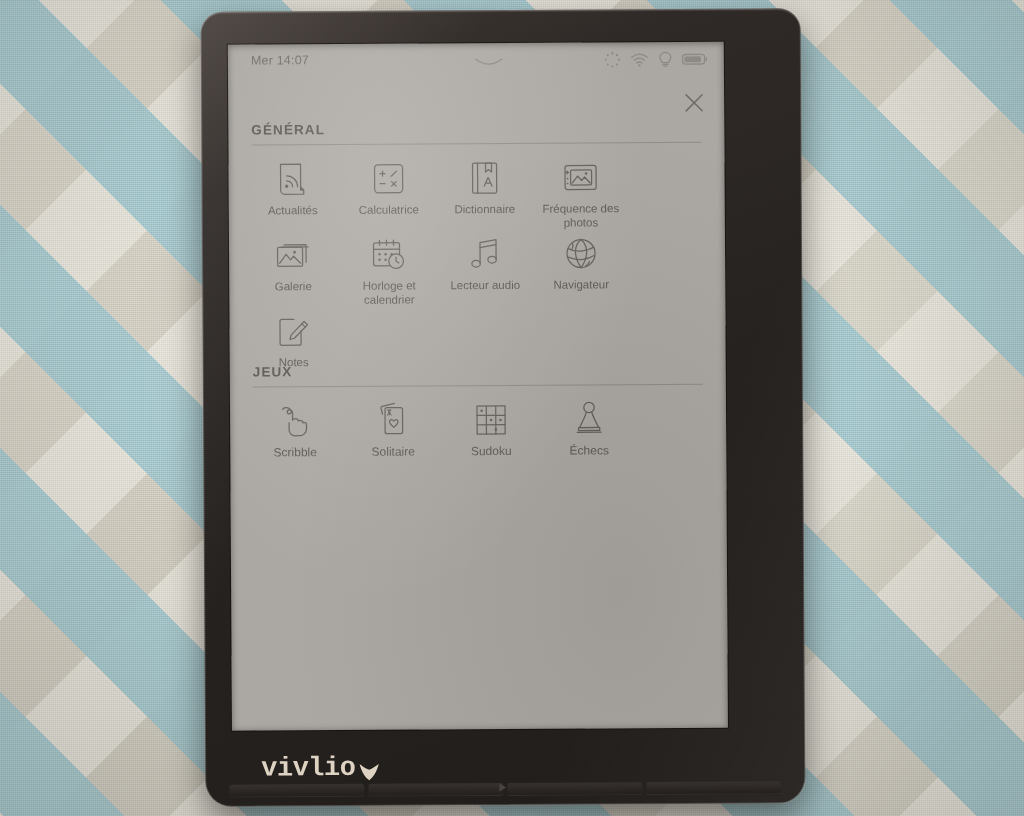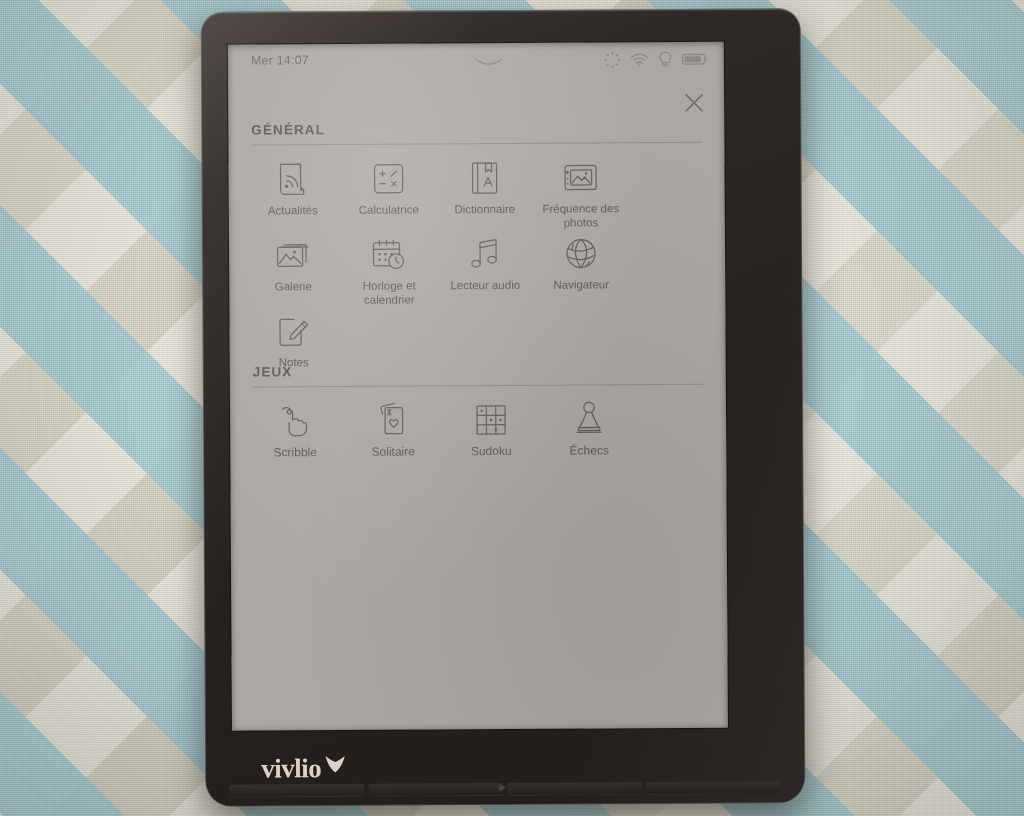--- a/index.html
+++ b/index.html
@@ -77,23 +77,23 @@
   .grid-jeux .app{width:98px;}
   .grid-jeux .app-label{font-size:12px;}
 
   svg{display:block;}
   .st{stroke:#63605c;fill:none;stroke-width:1.25;stroke-linecap:round;stroke-linejoin:round;}
   .stf{fill:#63605c;}
   .stat{stroke:#8d8a86;fill:none;stroke-width:1.3;stroke-linecap:round;stroke-linejoin:round;}
   .statf{fill:#8d8a86;}
 
   
-  .logo{position:absolute;left:56px;top:742px;display:flex;align-items:flex-start;
+  .logo{position:absolute;left:56px;top:742px;display:flex;align-items:flex-end;
     font-size:27px;letter-spacing:-.5px;color:#ded3c2;font-weight:700;
-    font-family:Liberation Serif, serif;}
+    font-family:Liberation Mono, monospace;}
   .logo-mark{margin-left:2px;}
   .btnbar{position:absolute;left:24px;right:24px;bottom:9px;height:13px;display:flex;gap:4px;}
   .btn-seg{flex:1;border-radius:3px;background:linear-gradient(180deg,#37312e,#211e1c);
     box-shadow:0 -1px 0 rgba(255,255,255,.07) inset;}
   .btn-play{position:absolute;left:50%;bottom:12px;transform:translateX(-8px);}
 </style>
 </head>
 <body>
 
 <div id="root">

